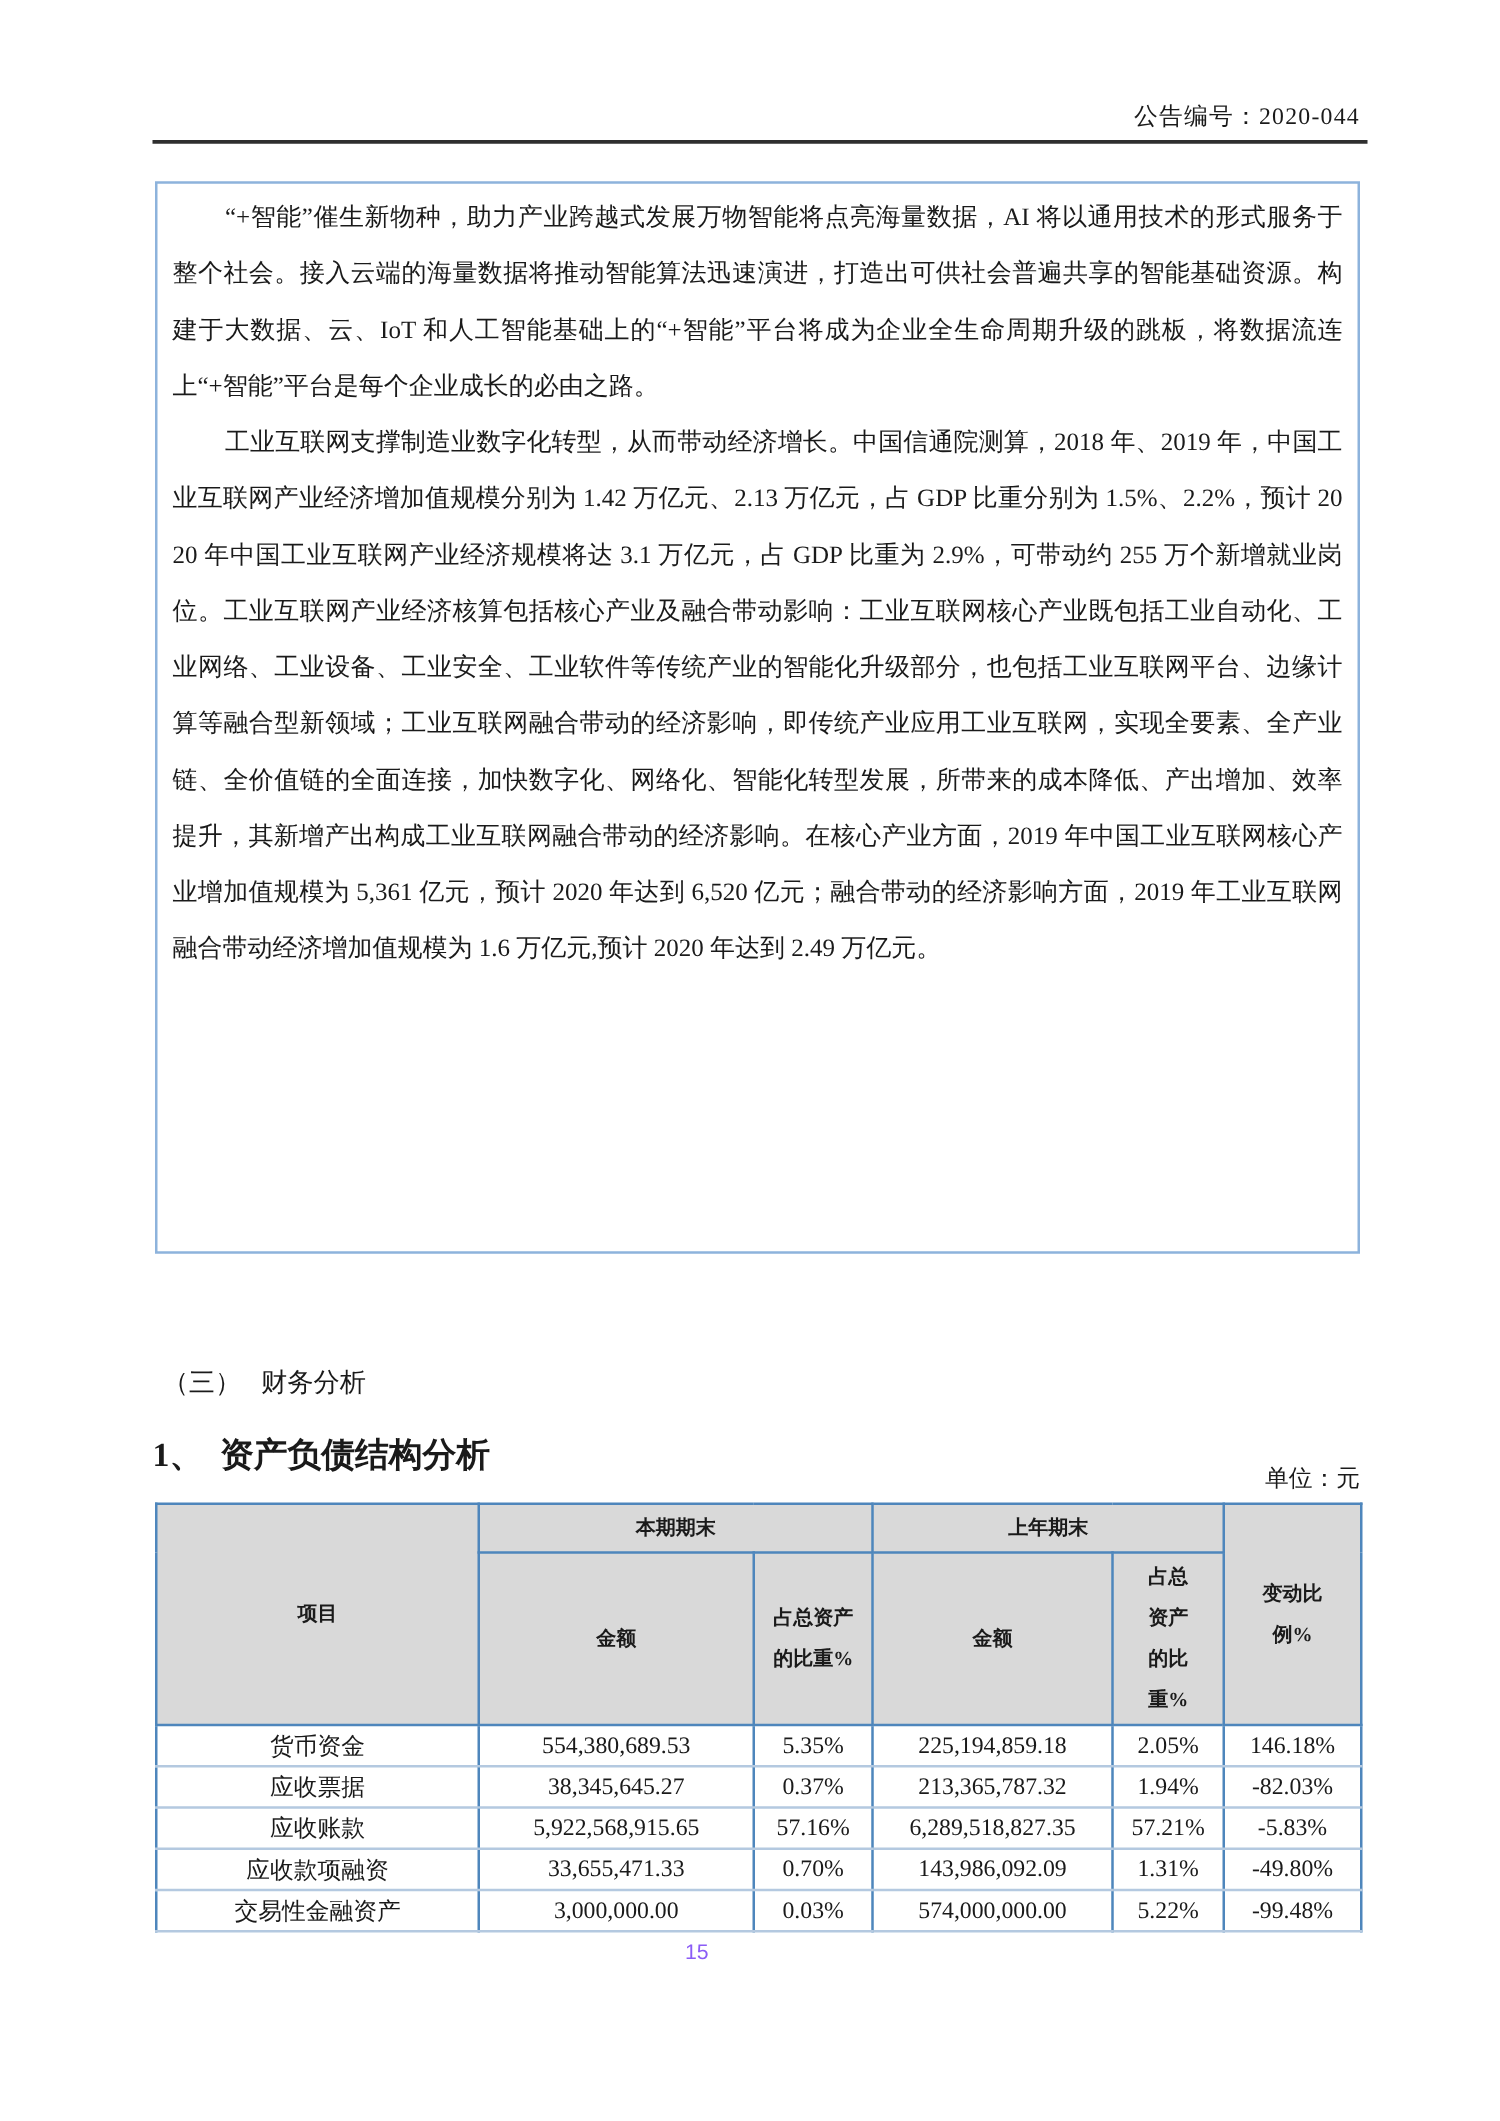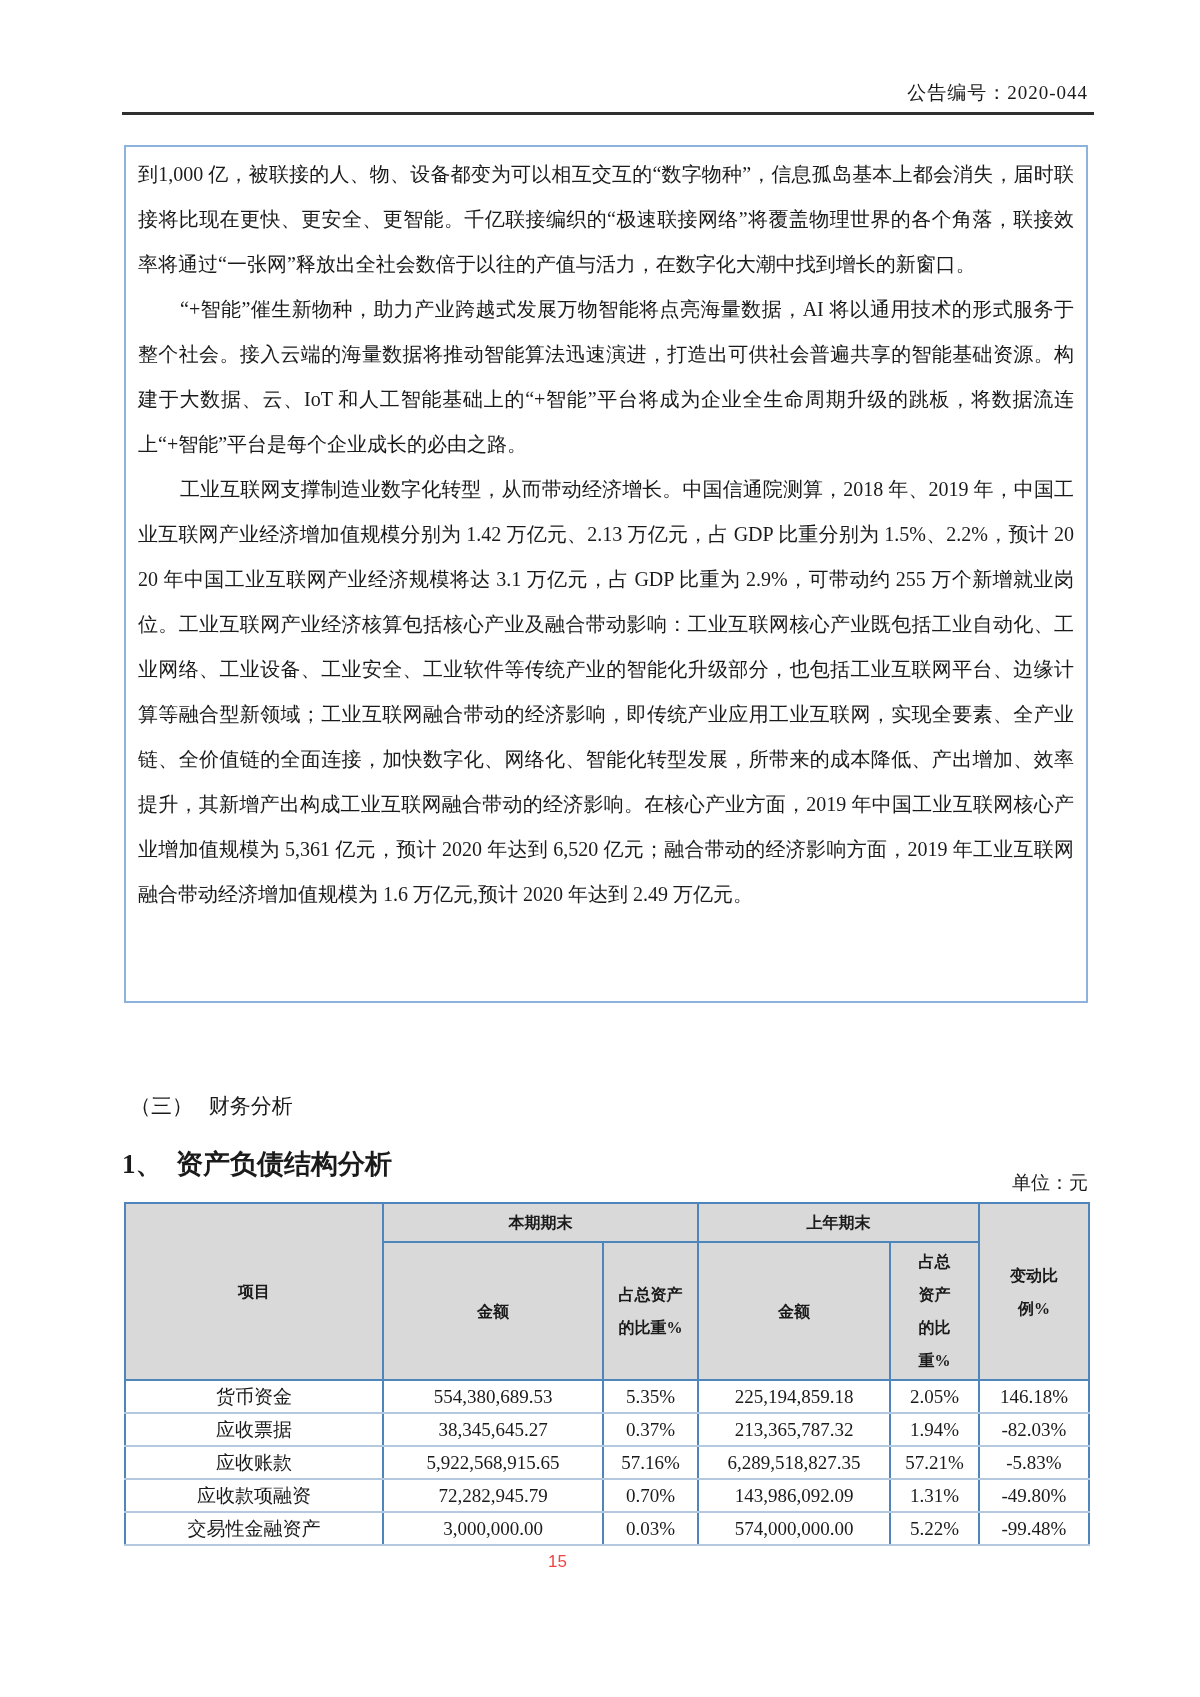--- a/index.html
+++ b/index.html
@@ -74,33 +74,32 @@
   .fin-table tr.drow{height:33px;}
   .t-item{text-align:left;}
   .t-num{text-align:right;}
   .wrapnarrow{display:inline-block;line-height:33px;word-break:break-all;white-space:normal;}
   .w66{width:68px;}
   .w46{width:46px;}
 
   .page-num{
     position:absolute;top:1552px;left:0;width:1115px;text-align:center;
     font-family:"Liberation Sans","DejaVu Sans",sans-serif;
-    font-size:17px;color:#ef4444;
+    font-size:17px;color:#8b5cf6;
   }
 </style>
 </head>
 <body>
 
 <div class="page">
 
   <div class="doc-header">公告编号：2020-044</div>
   <div class="header-rule"></div>
 
   <div class="text-box">
-    <p class="para">到1,000 亿，被联接的人、物、设备都变为可以相互交互的“数字物种”，信息孤岛基本上都会消失，届时联接将比现在更快、更安全、更智能。千亿联接编织的“极速联接网络”将覆盖物理世界的各个角落，联接效率将通过“一张网”释放出全社会数倍于以往的产值与活力，在数字化大潮中找到增长的新窗口。</p>
     <p class="para indent">“+智能”催生新物种，助力产业跨越式发展万物智能将点亮海量数据，AI 将以通用技术的形式服务于整个社会。接入云端的海量数据将推动智能算法迅速演进，打造出可供社会普遍共享的智能基础资源。构建于大数据、云、IoT 和人工智能基础上的“+智能”平台将成为企业全生命周期升级的跳板，将数据流连上“+智能”平台是每个企业成长的必由之路。</p>
     <p class="para indent">工业互联网支撑制造业数字化转型，从而带动经济增长。中国信通院测算，2018 年、2019 年，中国工业互联网产业经济增加值规模分别为 1.42 万亿元、2.13 万亿元，占 GDP 比重分别为 1.5%、2.2%，预计 2020 年中国工业互联网产业经济规模将达 3.1 万亿元，占 GDP 比重为 2.9%，可带动约 255 万个新增就业岗位。工业互联网产业经济核算包括核心产业及融合带动影响：工业互联网核心产业既包括工业自动化、工业网络、工业设备、工业安全、工业软件等传统产业的智能化升级部分，也包括工业互联网平台、边缘计算等融合型新领域；工业互联网融合带动的经济影响，即传统产业应用工业互联网，实现全要素、全产业链、全价值链的全面连接，加快数字化、网络化、智能化转型发展，所带来的成本降低、产出增加、效率提升，其新增产出构成工业互联网融合带动的经济影响。在核心产业方面，2019 年中国工业互联网核心产业增加值规模为 5,361 亿元，预计 2020 年达到 6,520 亿元；融合带动的经济影响方面，2019 年工业互联网融合带动经济增加值规模为 1.6 万亿元,预计 2020 年达到 2.49 万亿元。</p>
   </div>
 
   <div class="h1">（三）   财务分析</div>
   <div class="h2">1、  资产负债结构分析</div>
   <div class="unit">单位：元</div>
 
   <table class="fin-table">
     <colgroup>
@@ -144,21 +143,21 @@
       <tr class="drow">
         <td class="t-item">应收账款</td>
         <td class="t-num">5,922,568,915.65</td>
         <td class="t-num">57.16%</td>
         <td class="t-num">6,289,518,827.35</td>
         <td class="t-num">57.21%</td>
         <td class="t-num">-5.83%</td>
       </tr>
       <tr class="drow">
         <td class="t-item">应收款项融资</td>
-        <td class="t-num">72,282,945.79</td>
+        <td class="t-num">33,655,471.33</td>
         <td class="t-num">0.70%</td>
         <td class="t-num">143,986,092.09</td>
         <td class="t-num">1.31%</td>
         <td class="t-num">-49.80%</td>
       </tr>
       <tr class="drow">
         <td class="t-item">交易性金融资产</td>
         <td class="t-num">3,000,000.00</td>
         <td class="t-num">0.03%</td>
         <td class="t-num">574,000,000.00</td>

